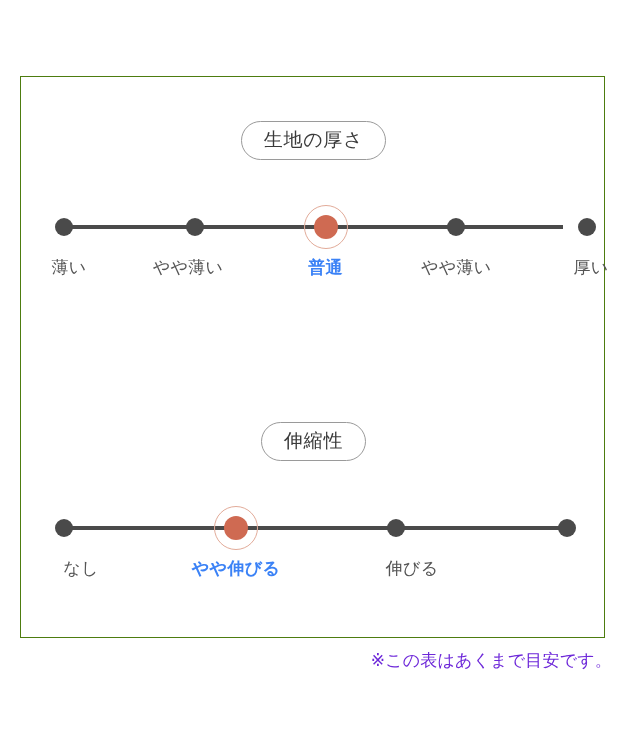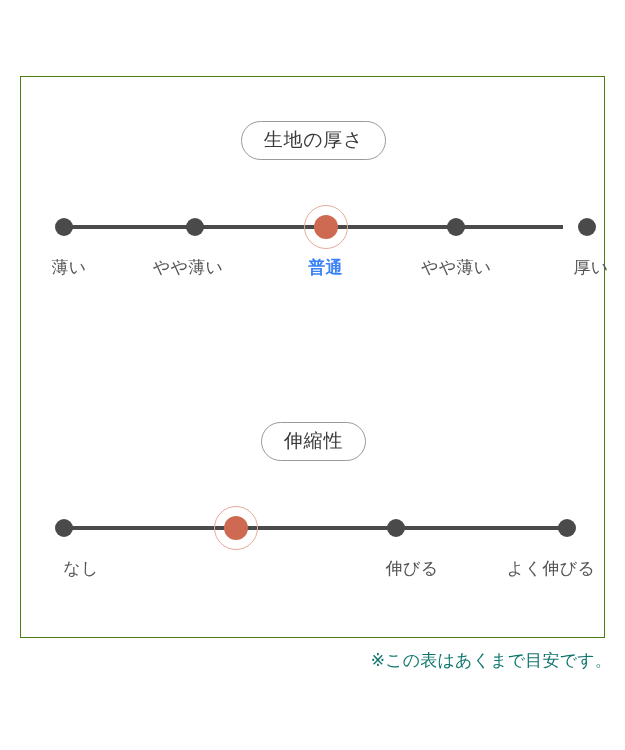--- a/index.html
+++ b/index.html
@@ -124,21 +124,21 @@
     font-weight: bold;
   }
 
   
   #footnote {
     position: absolute;
     right: 13px;
     top: 648px;
     font-size: 17px;
     line-height: 26px;
-    color: #0f766e;
+    color: #6d28d9;
     letter-spacing: 0.01em;
     white-space: nowrap;
     text-align: right;
   }
 </style>
 </head>
 <body>
 
 <div id="root">
 
@@ -181,22 +181,22 @@
 
         <div class="dot" style="left:43px"></div>
         <div class="dot-ring" style="left:215px"></div>
         <div class="dot selected" style="left:215px"></div>
         <div class="dot" style="left:375px"></div>
         <div class="dot" style="left:546px"></div>
       </div>
 
       <div class="label-row">
         <span class="scale-label" style="left:60px">なし</span>
+        <span class="scale-label selected" style="left:215px">やや伸びる</span>
         <span class="scale-label" style="left:391px">伸びる</span>
-        <span class="scale-label" style="left:530px">よく伸びる</span>
       </div>
     </div>
 
   </div>
 
   <div id="footnote">※この表はあくまで目安です。</div>
 
 </div>
 
 </body></html>

